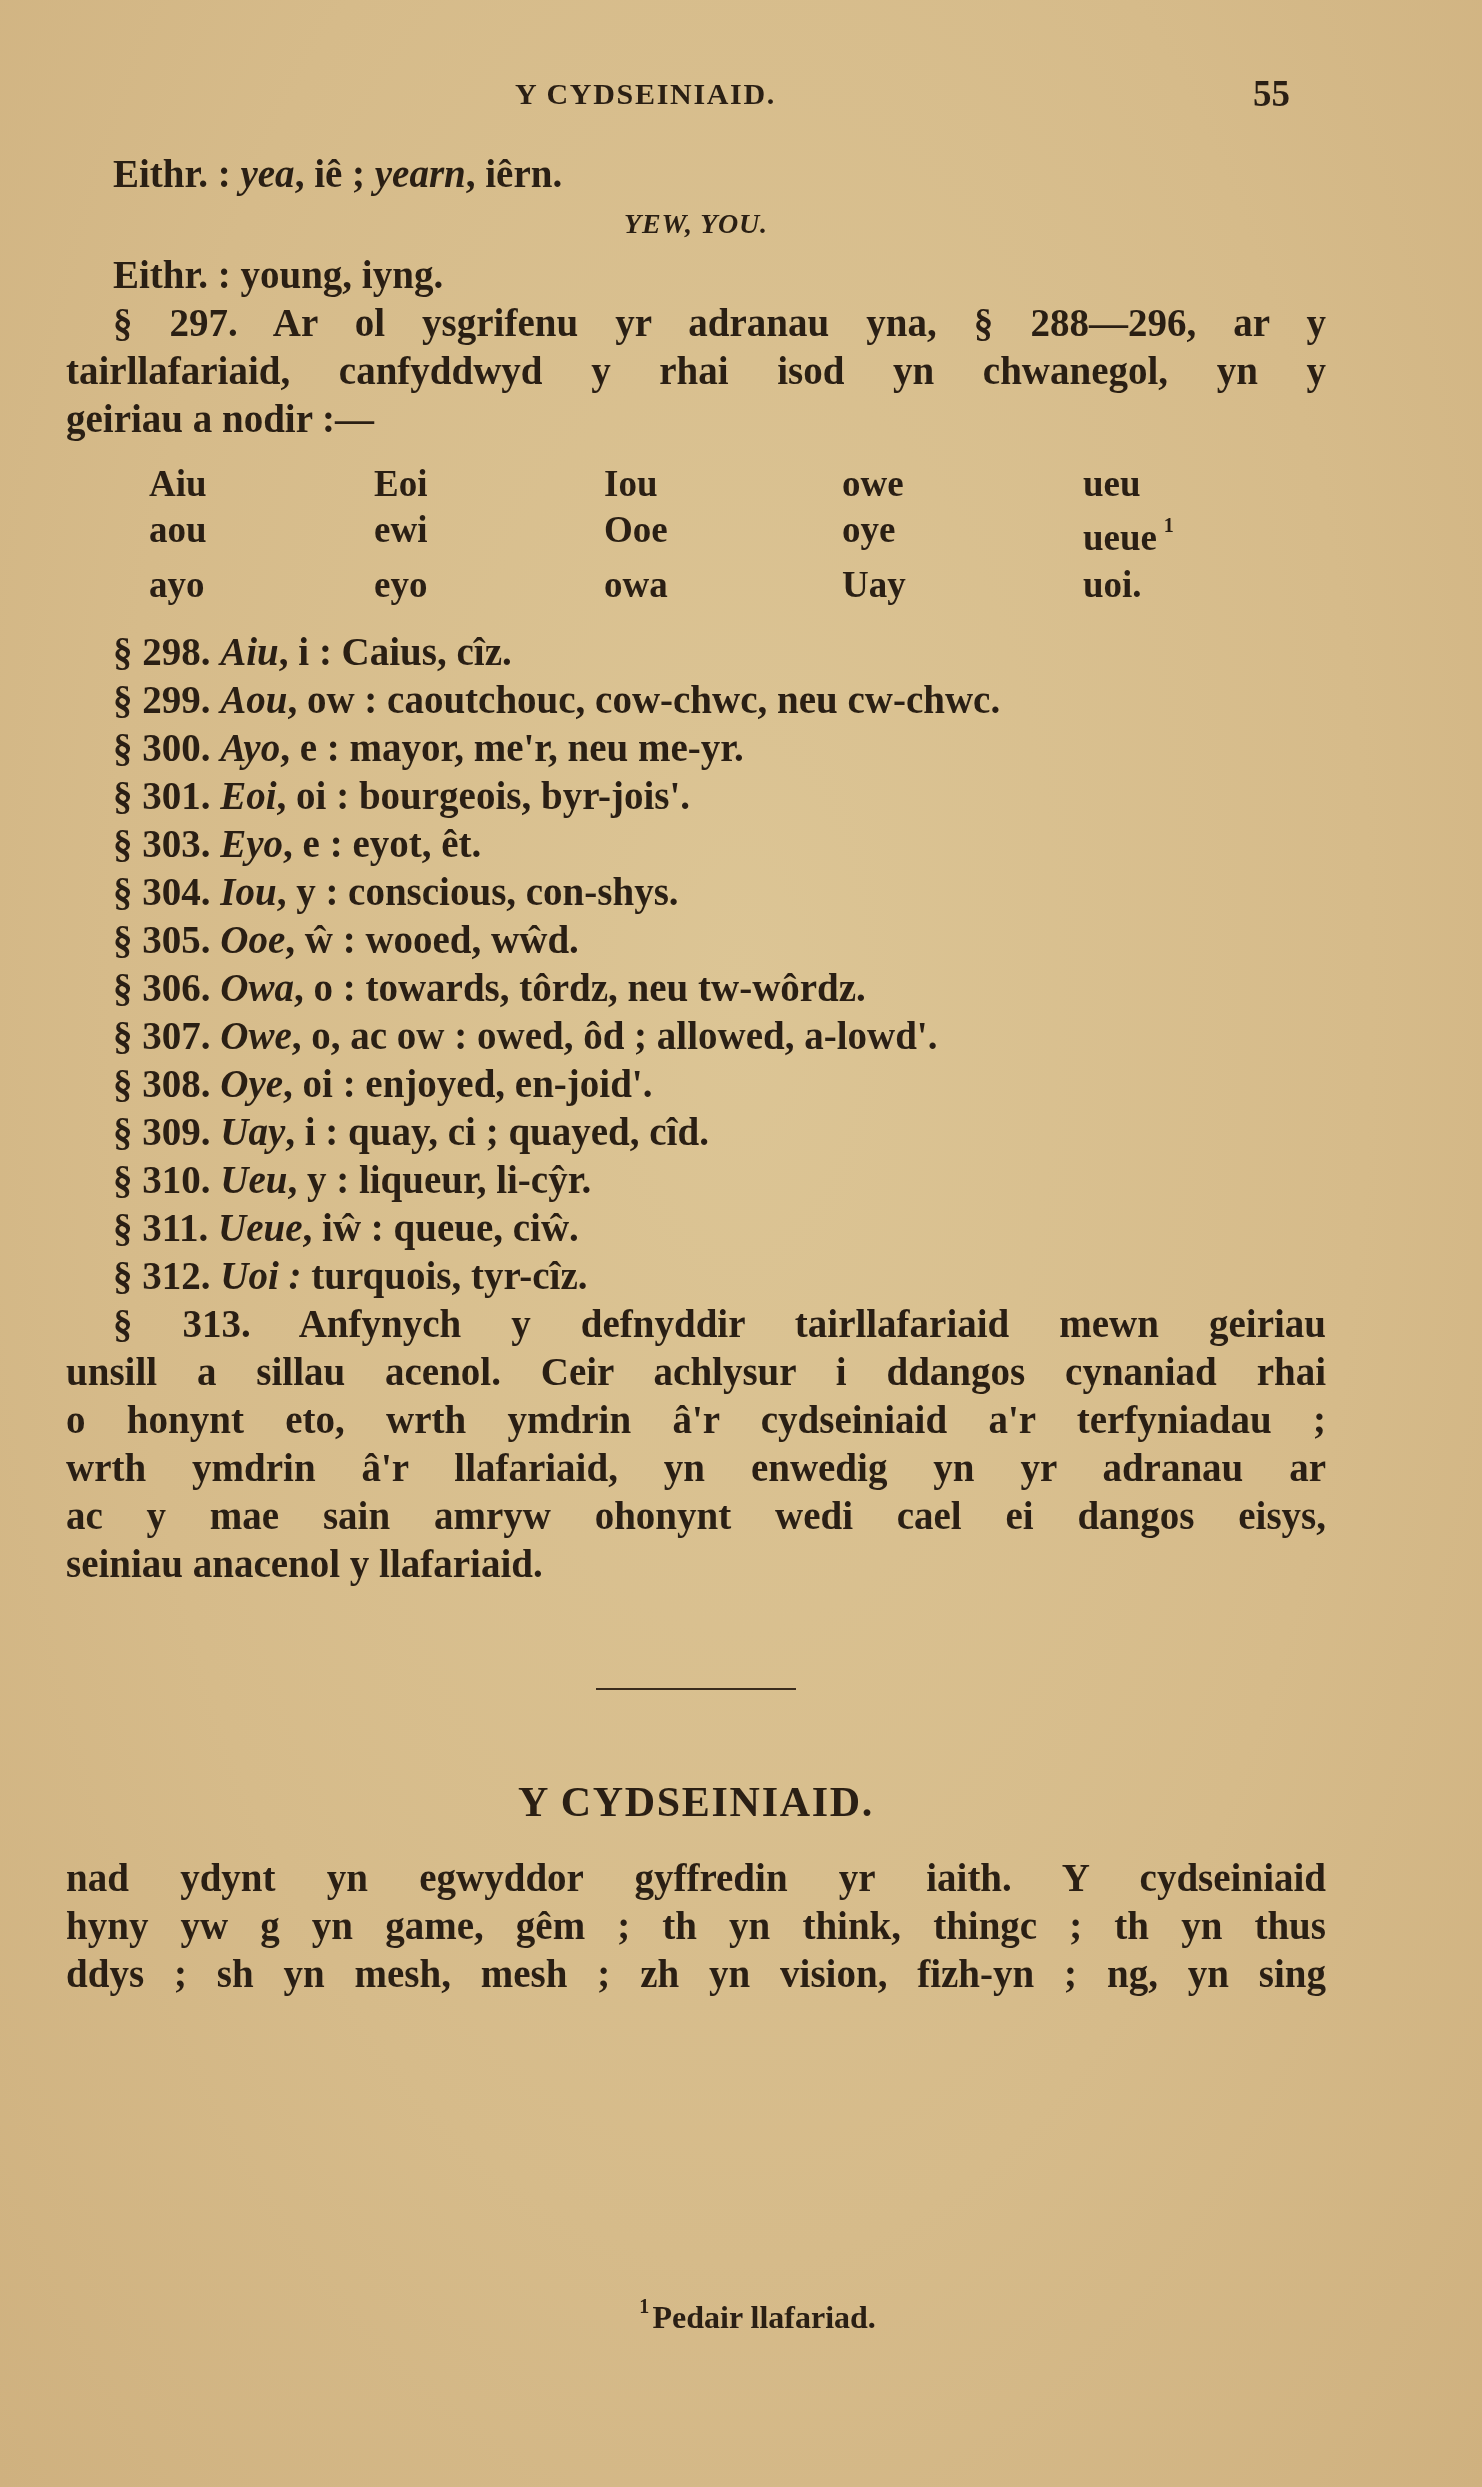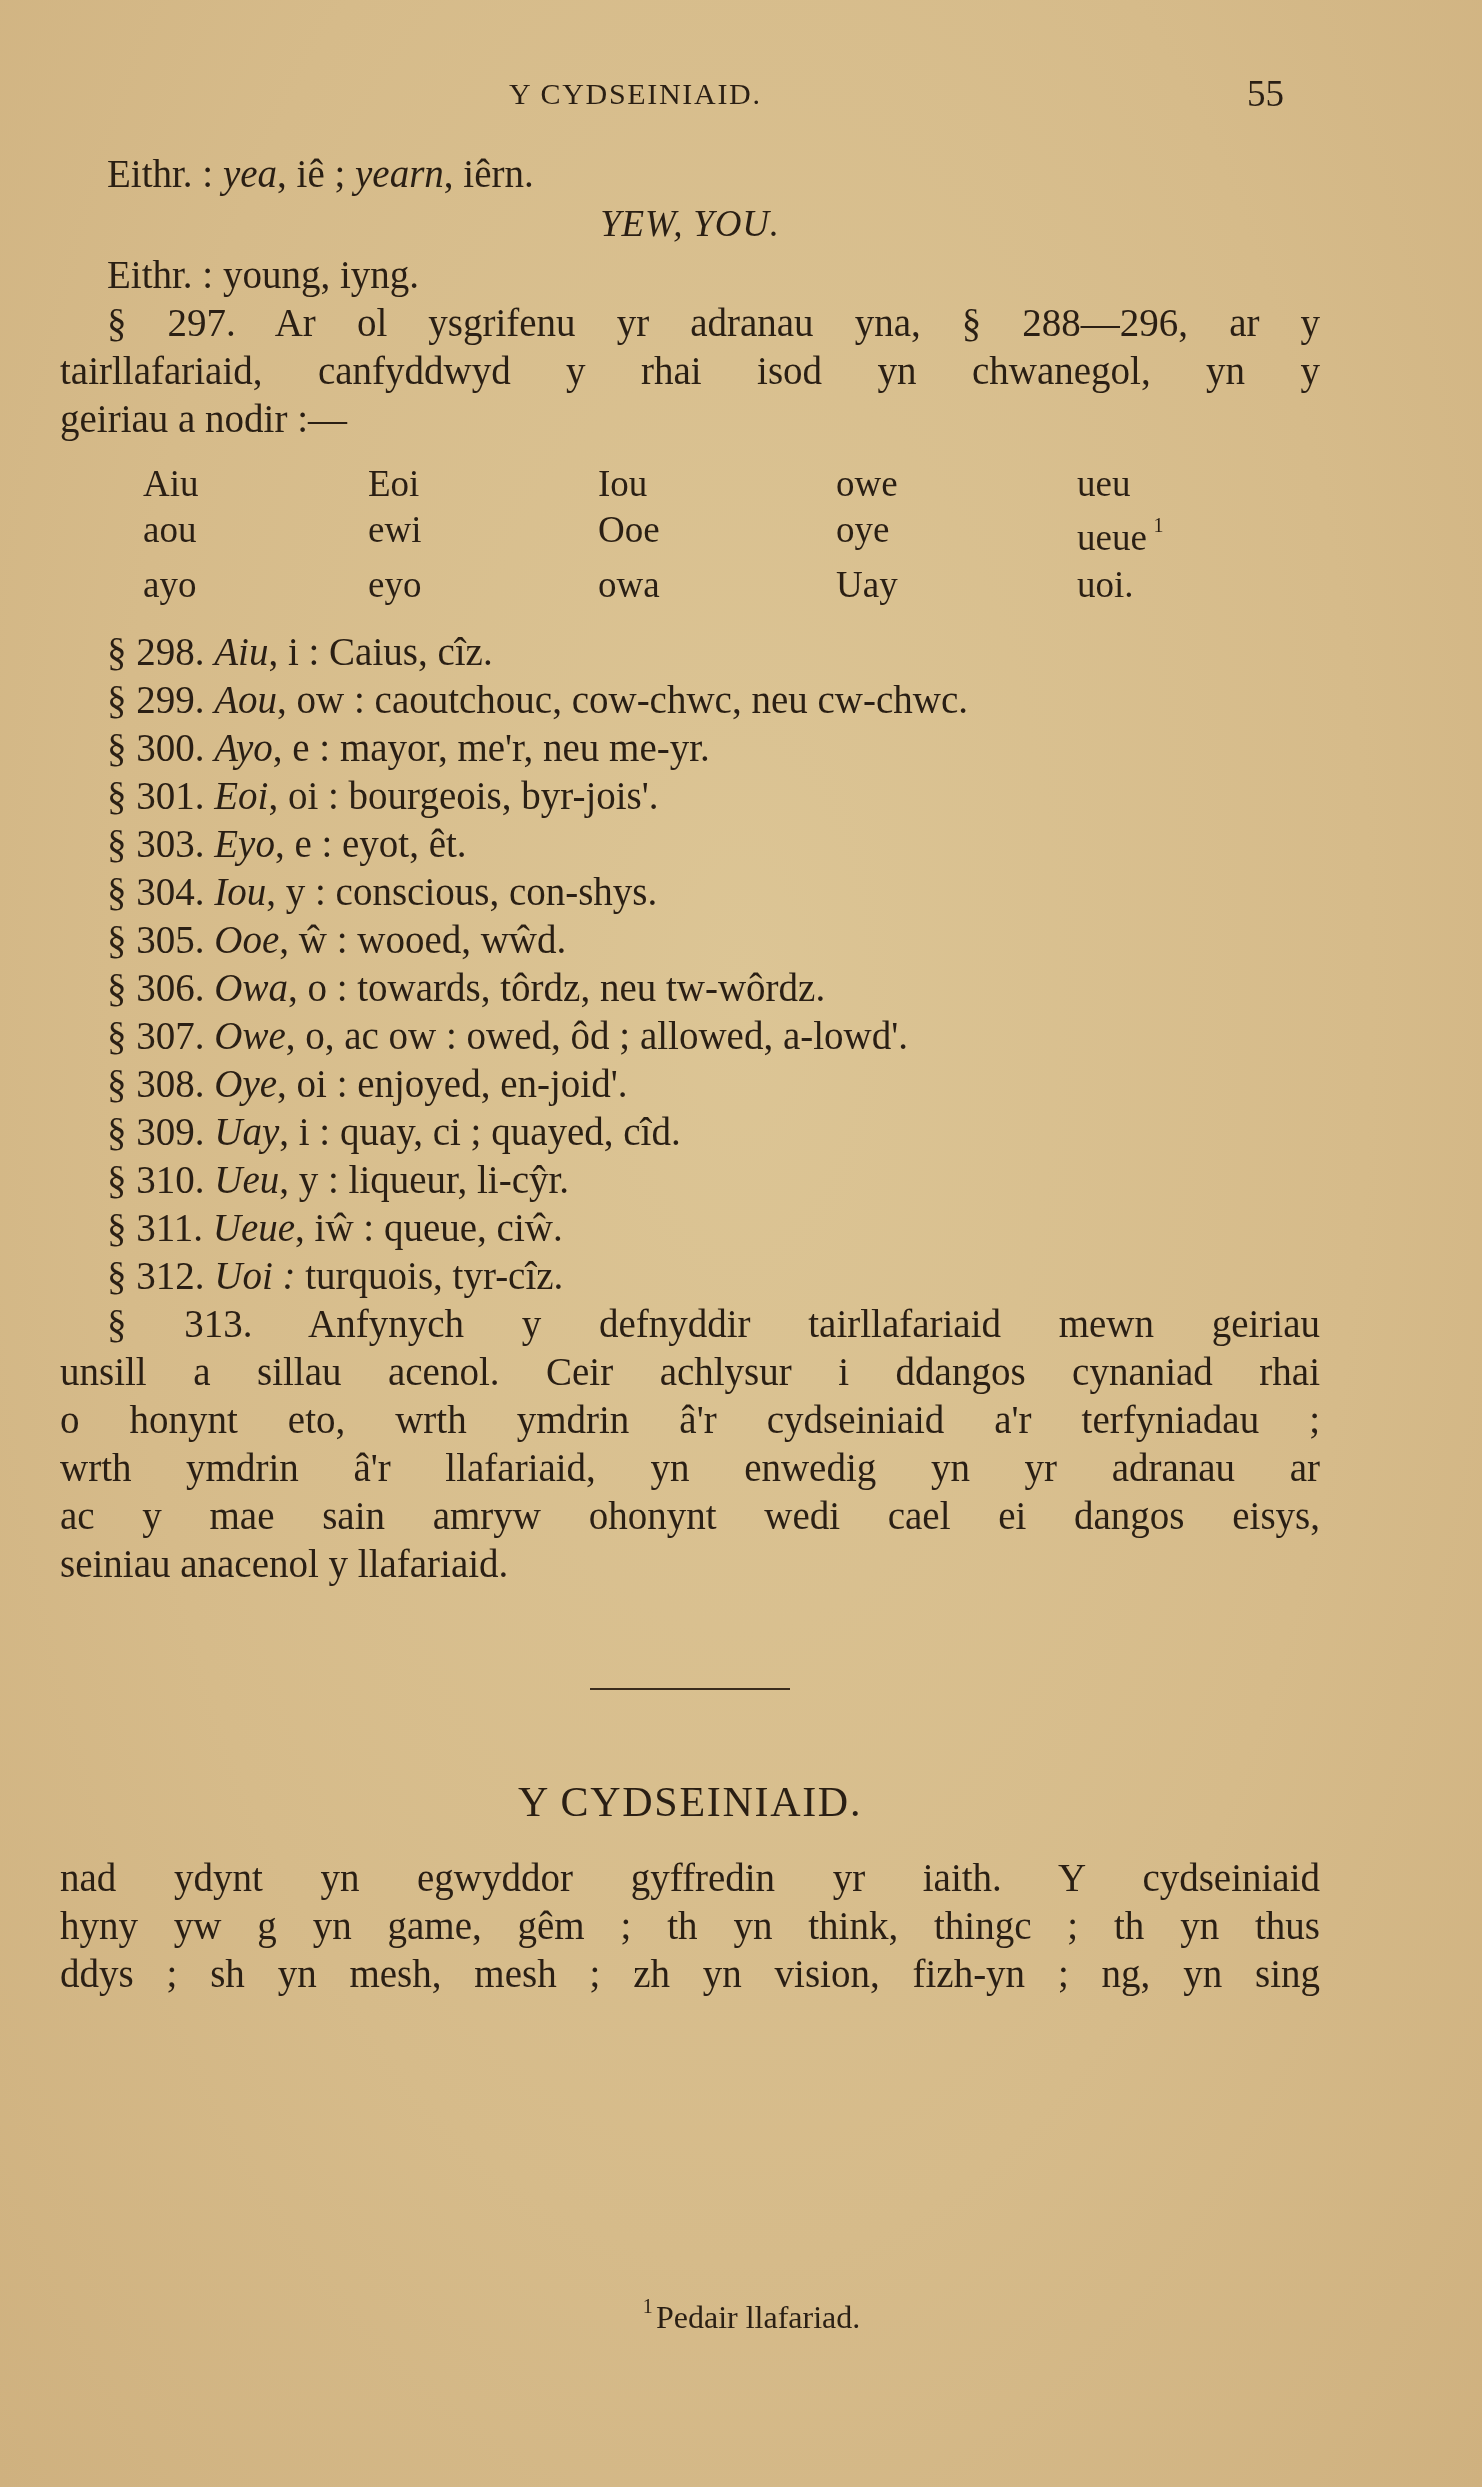--- a/index.html
+++ b/index.html
@@ -4,40 +4,40 @@
 <style>
   html, body { margin: 0; padding: 0; }
   body {
     width: 1483px; height: 2487px;
     background: #d8be8e;
     background-image: radial-gradient(ellipse at 50% 40%, #dcc595 0%, #d6bb8a 60%, #cfb17f 100%);
     position: relative; overflow: hidden;
     color: #2a1f14;
     font-family: "Liberation Serif", "DejaVu Serif", serif;
   }
-  .page { position: absolute; left: 10px; top: 0; width: 1465px; height: 2487px; }
+  .page { position: absolute; left: 16px; top: 0; width: 1465px; height: 2487px; font-weight: bold; }
   .running-head {
     position: absolute; top: 77px; left: 0; width: 1483px;
   }
   .running-title {
     position: absolute; left: 499px; top: 0; width: 333px; text-align: left;
     font-size: 30px; letter-spacing: 1.7px;
   }
   .page-number {
     position: absolute; left: 1237px; top: -5px; font-size: 37px;
   }
   .body {
     position: absolute; left: 50px; top: 150px; width: 1260px;
     font-size: 39px; line-height: 48px;
   }
   .line { white-space: nowrap; }
   .indent { padding-left: 47px; }
   .just { text-align: justify; text-align-last: justify; white-space: normal; }
   .center { text-align: center; }
-  .sub-heading { font-style: italic; font-size: 37px; letter-spacing: 0.8px; margin: 1.7px 0 3.3px 0; }
+  .sub-heading { font-style: italic; font-size: 28px; letter-spacing: 0.8px; margin: 1.7px 0 3.3px 0; }
   i { font-style: italic; }
   .grid {
     display: grid; grid-template-columns: 225px 230px 238px 241px 166px;
     margin: 18.3px 0 20px 83px; font-size: 37px; line-height: 46px;
   }
   .grid sup { font-size: 20px; position: relative; top: -5px; margin-left: 6.7px; }
   .sections { margin-top: 0; }
   .rule {
     width: 200px; height: 2.5px; background: #3a2c1d; margin: 100px auto 0 auto;
   }

